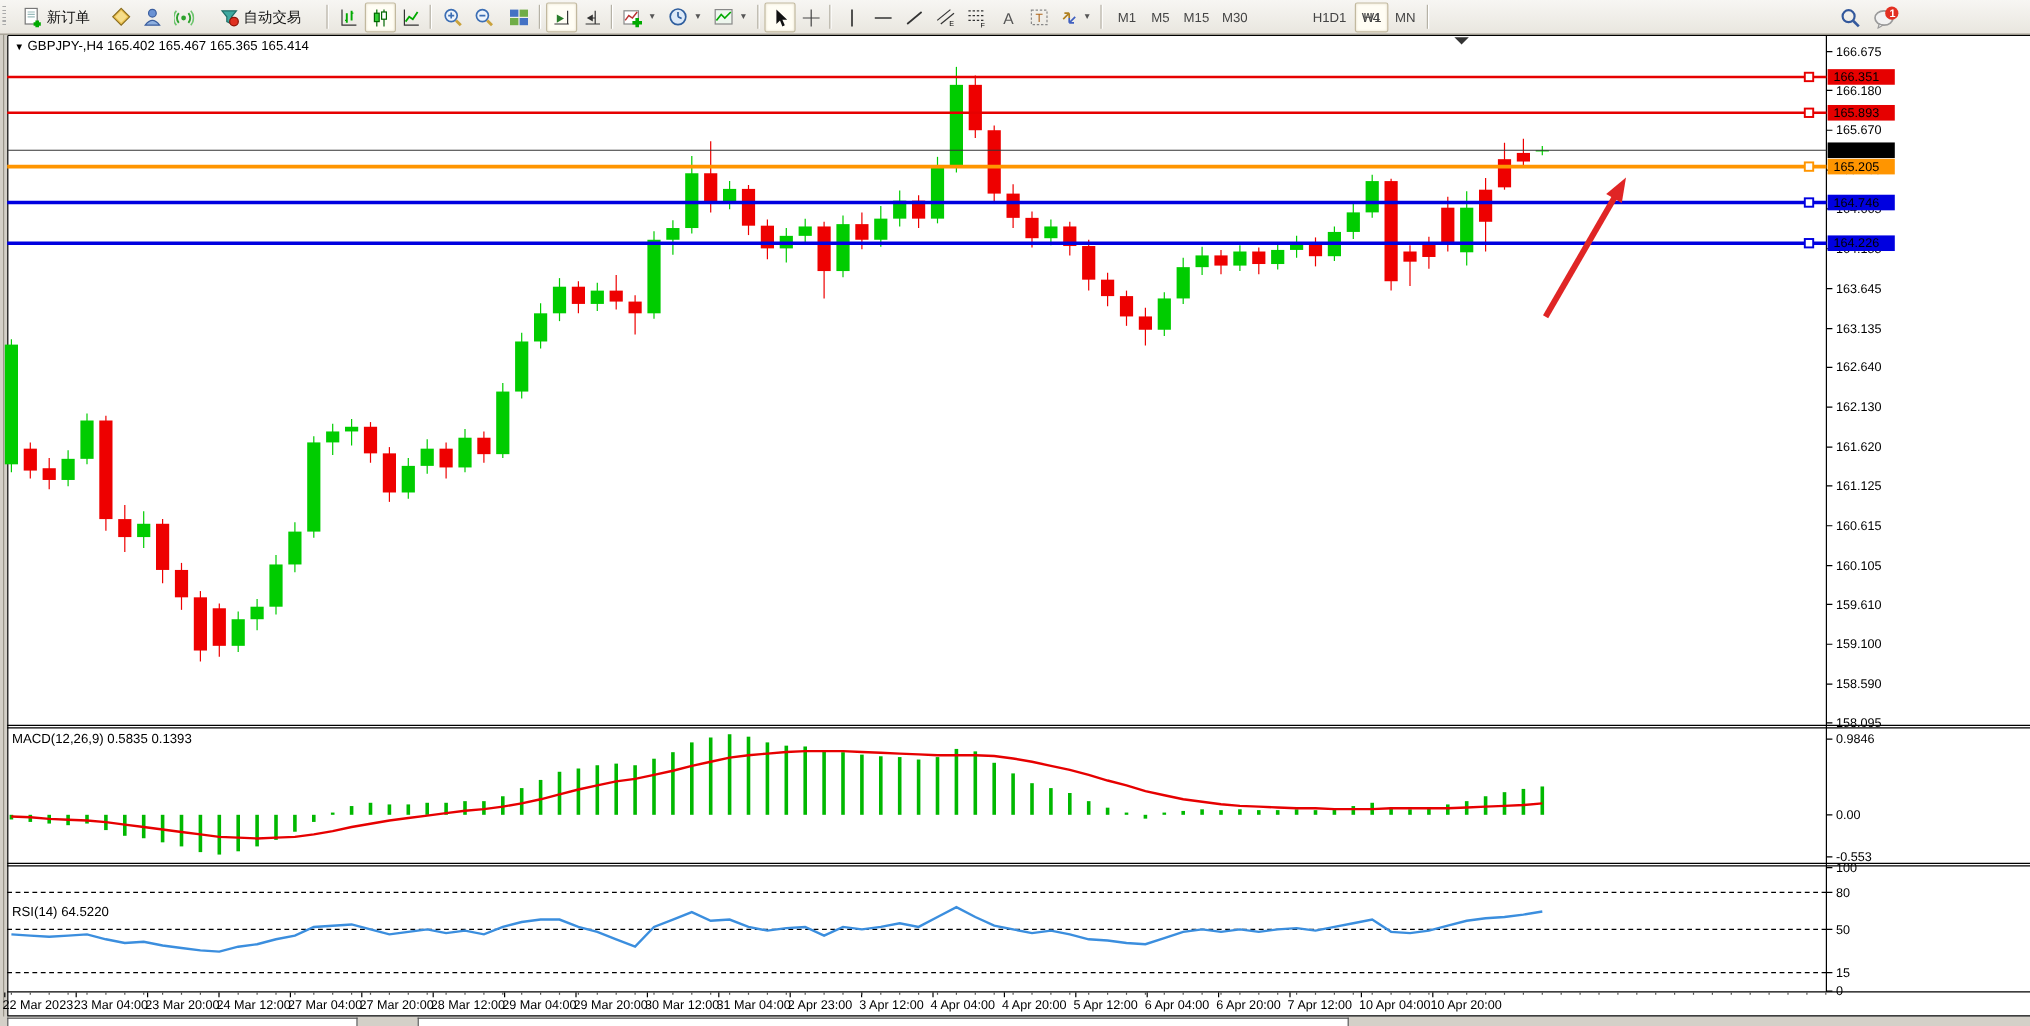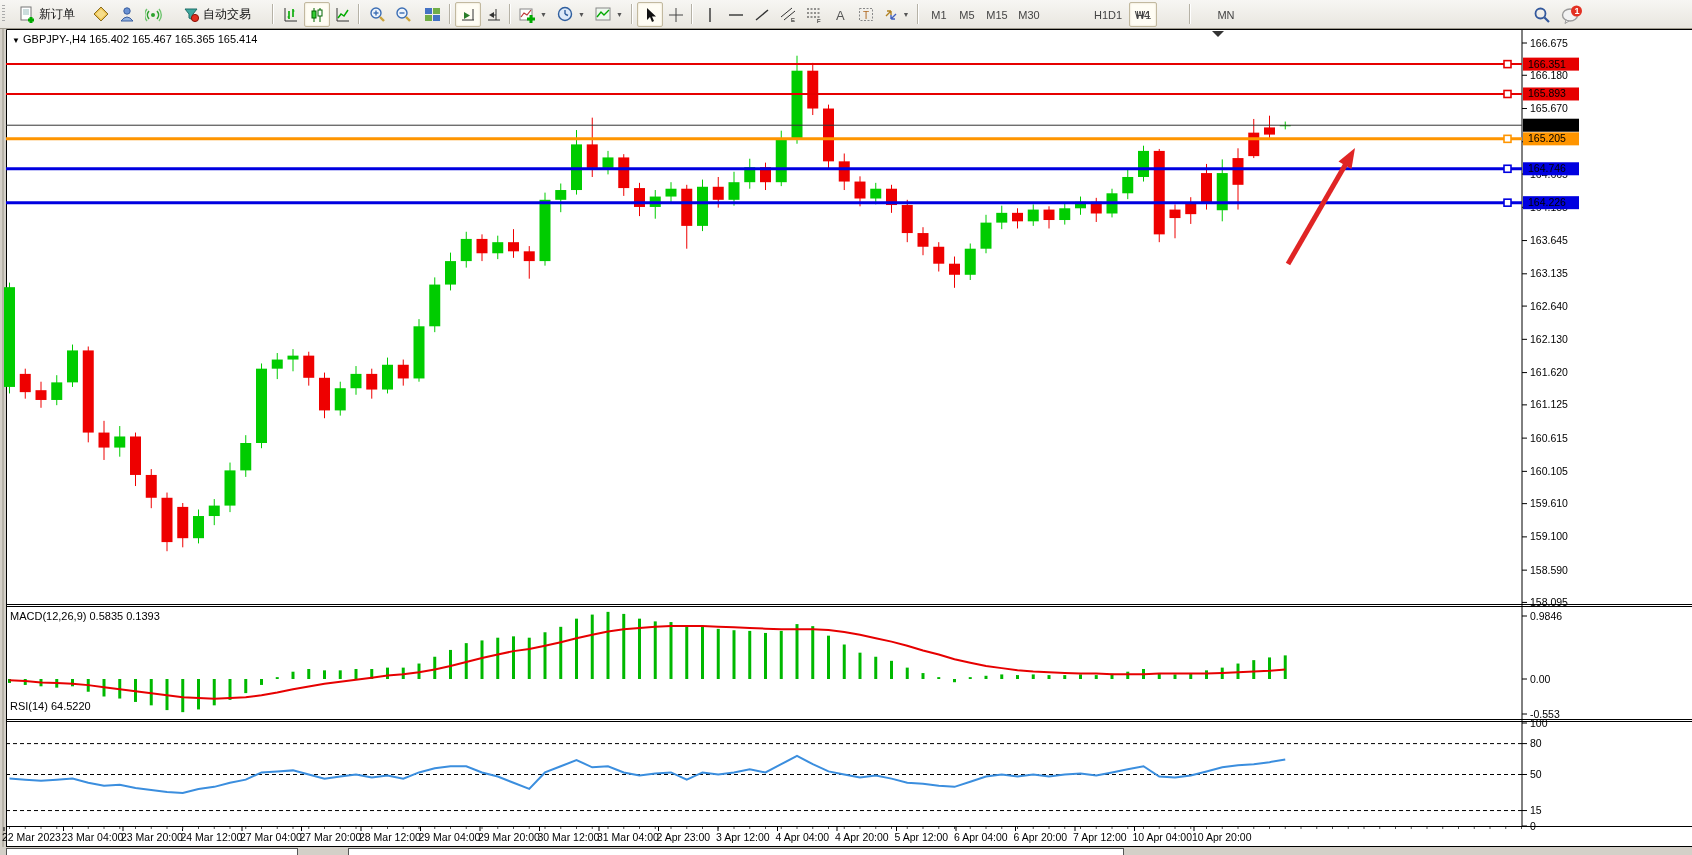--- a/index.html
+++ b/index.html
@@ -234,21 +234,21 @@
     <div class="tsep" style="left:917px"></div>
 
     <div class="tbtn tf" style="left:925px">M1</div>
     <div class="tbtn tf" style="left:953px">M5</div>
     <div class="tbtn tf" style="left:981px;width:30px">M15</div>
     <div class="tbtn tf" style="left:1013px;width:30px">M30</div>
     <div class="tbtn tf" style="left:1087px">H1</div>
     <div class="tbtn tf pressed" style="left:1129px">H4</div>
     <div class="tbtn tf" style="left:1101px">D1</div>
     <div class="tbtn tf" style="left:1129px">W1</div>
-    <div class="tbtn tf" style="left:1212px">MN</div>
+    <div class="tbtn tf" style="left:1157px">MN</div>
 
     <div class="tsep" style="left:1189px"></div>
 
     <div class="tbtn" style="left:1528px;width:26px">
       <svg width="18" height="18">
           <circle cx="7.5" cy="7.5" r="5" fill="none" stroke="#33589c" stroke-width="1.8"></circle>
           <line x1="11.5" y1="11.5" x2="16" y2="16" stroke="#33589c" stroke-width="2.2"></line>
         </svg>
     </div>
     <div class="tbtn" style="left:1556px;width:30px">
@@ -740,18 +740,18 @@
       <line x1="1288" y1="264" x2="1346.4973952166094" y2="162.72092768467616" stroke="#e02525" stroke-width="5"></line>
       <polygon points="1355,148 1351.4914624686623,169.06988762170306 1338.5024086292422,161.5675892834173" fill="#e02525"></polygon>
     </svg>
 
   <div class="flabel" style="left:12px;top:33px">
     <span style="font-size:8px">▼</span>
     <span>GBPJPY-,H4</span>
     <span>165.402 165.467 165.365 165.414</span>
   </div>
   <div class="flabel" style="left:10px;top:610px">MACD(12,26,9) 0.5835 0.1393</div>
-  <div class="flabel" style="left:10px;top:700px">RSI(14) 64.5220</div>
+  <div class="flabel" style="left:10px;top:754px">RSI(14) 64.5220</div>
 
   <div class="bpanel" style="left:6px;top:848px;width:290px"></div>
   <div class="bpanel" style="left:348px;top:848px;width:774px"></div>
 
 </div>
 
 </body></html>

